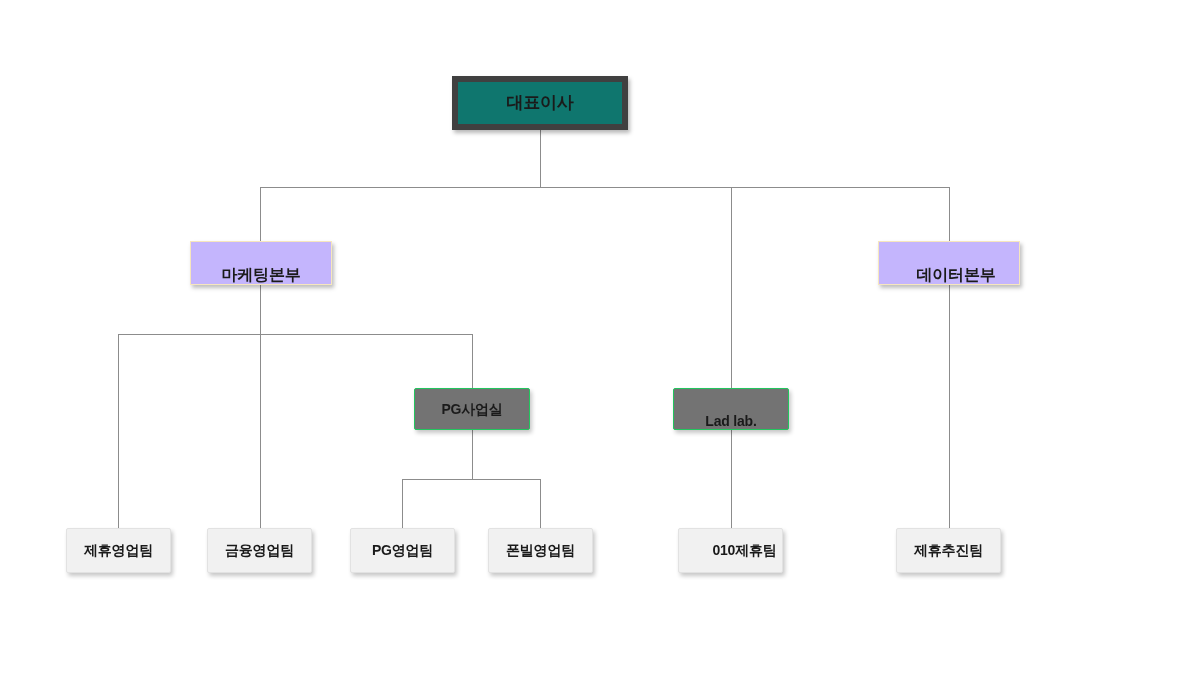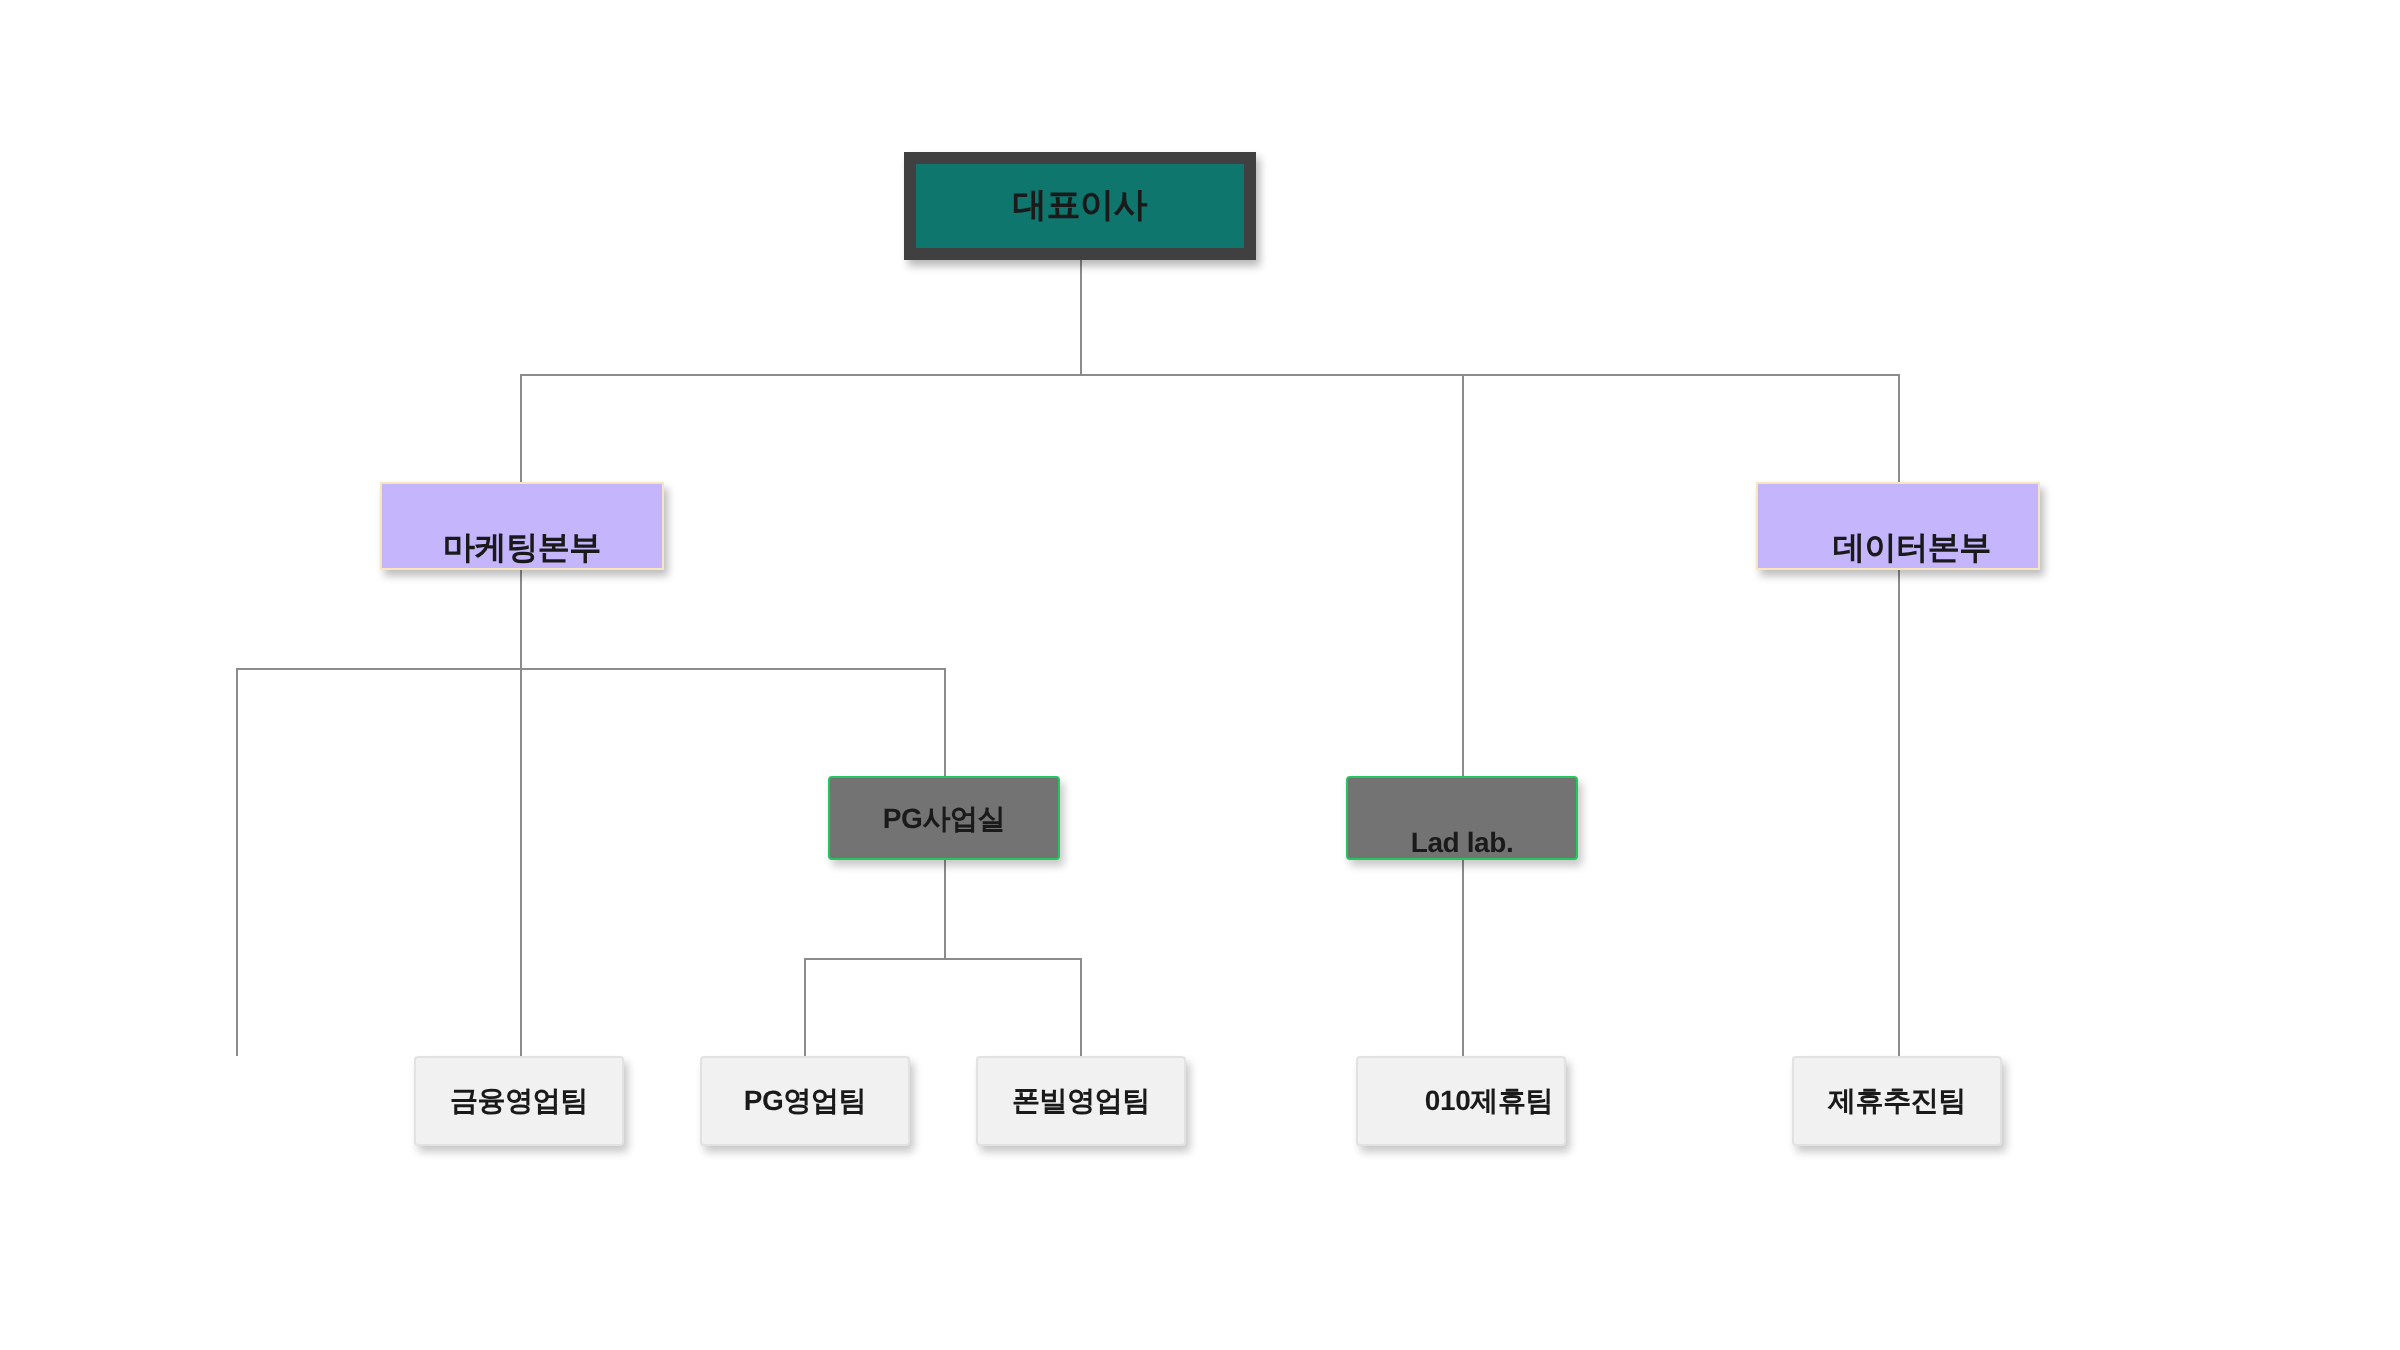--- a/index.html
+++ b/index.html
@@ -117,20 +117,23 @@
   </div>
 
   <div class="node node-unit" style="left:414px; top:388px; width:116px; height:42px;">
     <span>PG사업실</span>
   </div>
 
   <div class="node node-unit" style="left:673px; top:388px; width:116px; height:42px;align-items:flex-end;">
     <span>Lad lab.</span>
   </div>
 
+  <div class="node node-team" style="left:66px; top:528px; width:105px; height:45px;">
+    <span>제휴영업팀</span>
+  </div>
 
   <div class="node node-team" style="left:207px; top:528px; width:105px; height:45px;">
     <span>금융영업팀</span>
   </div>
 
   <div class="node node-team" style="left:350px; top:528px; width:105px; height:45px;">
     <span>PG영업팀</span>
   </div>
 
   <div class="node node-team" style="left:488px; top:528px; width:105px; height:45px;">

